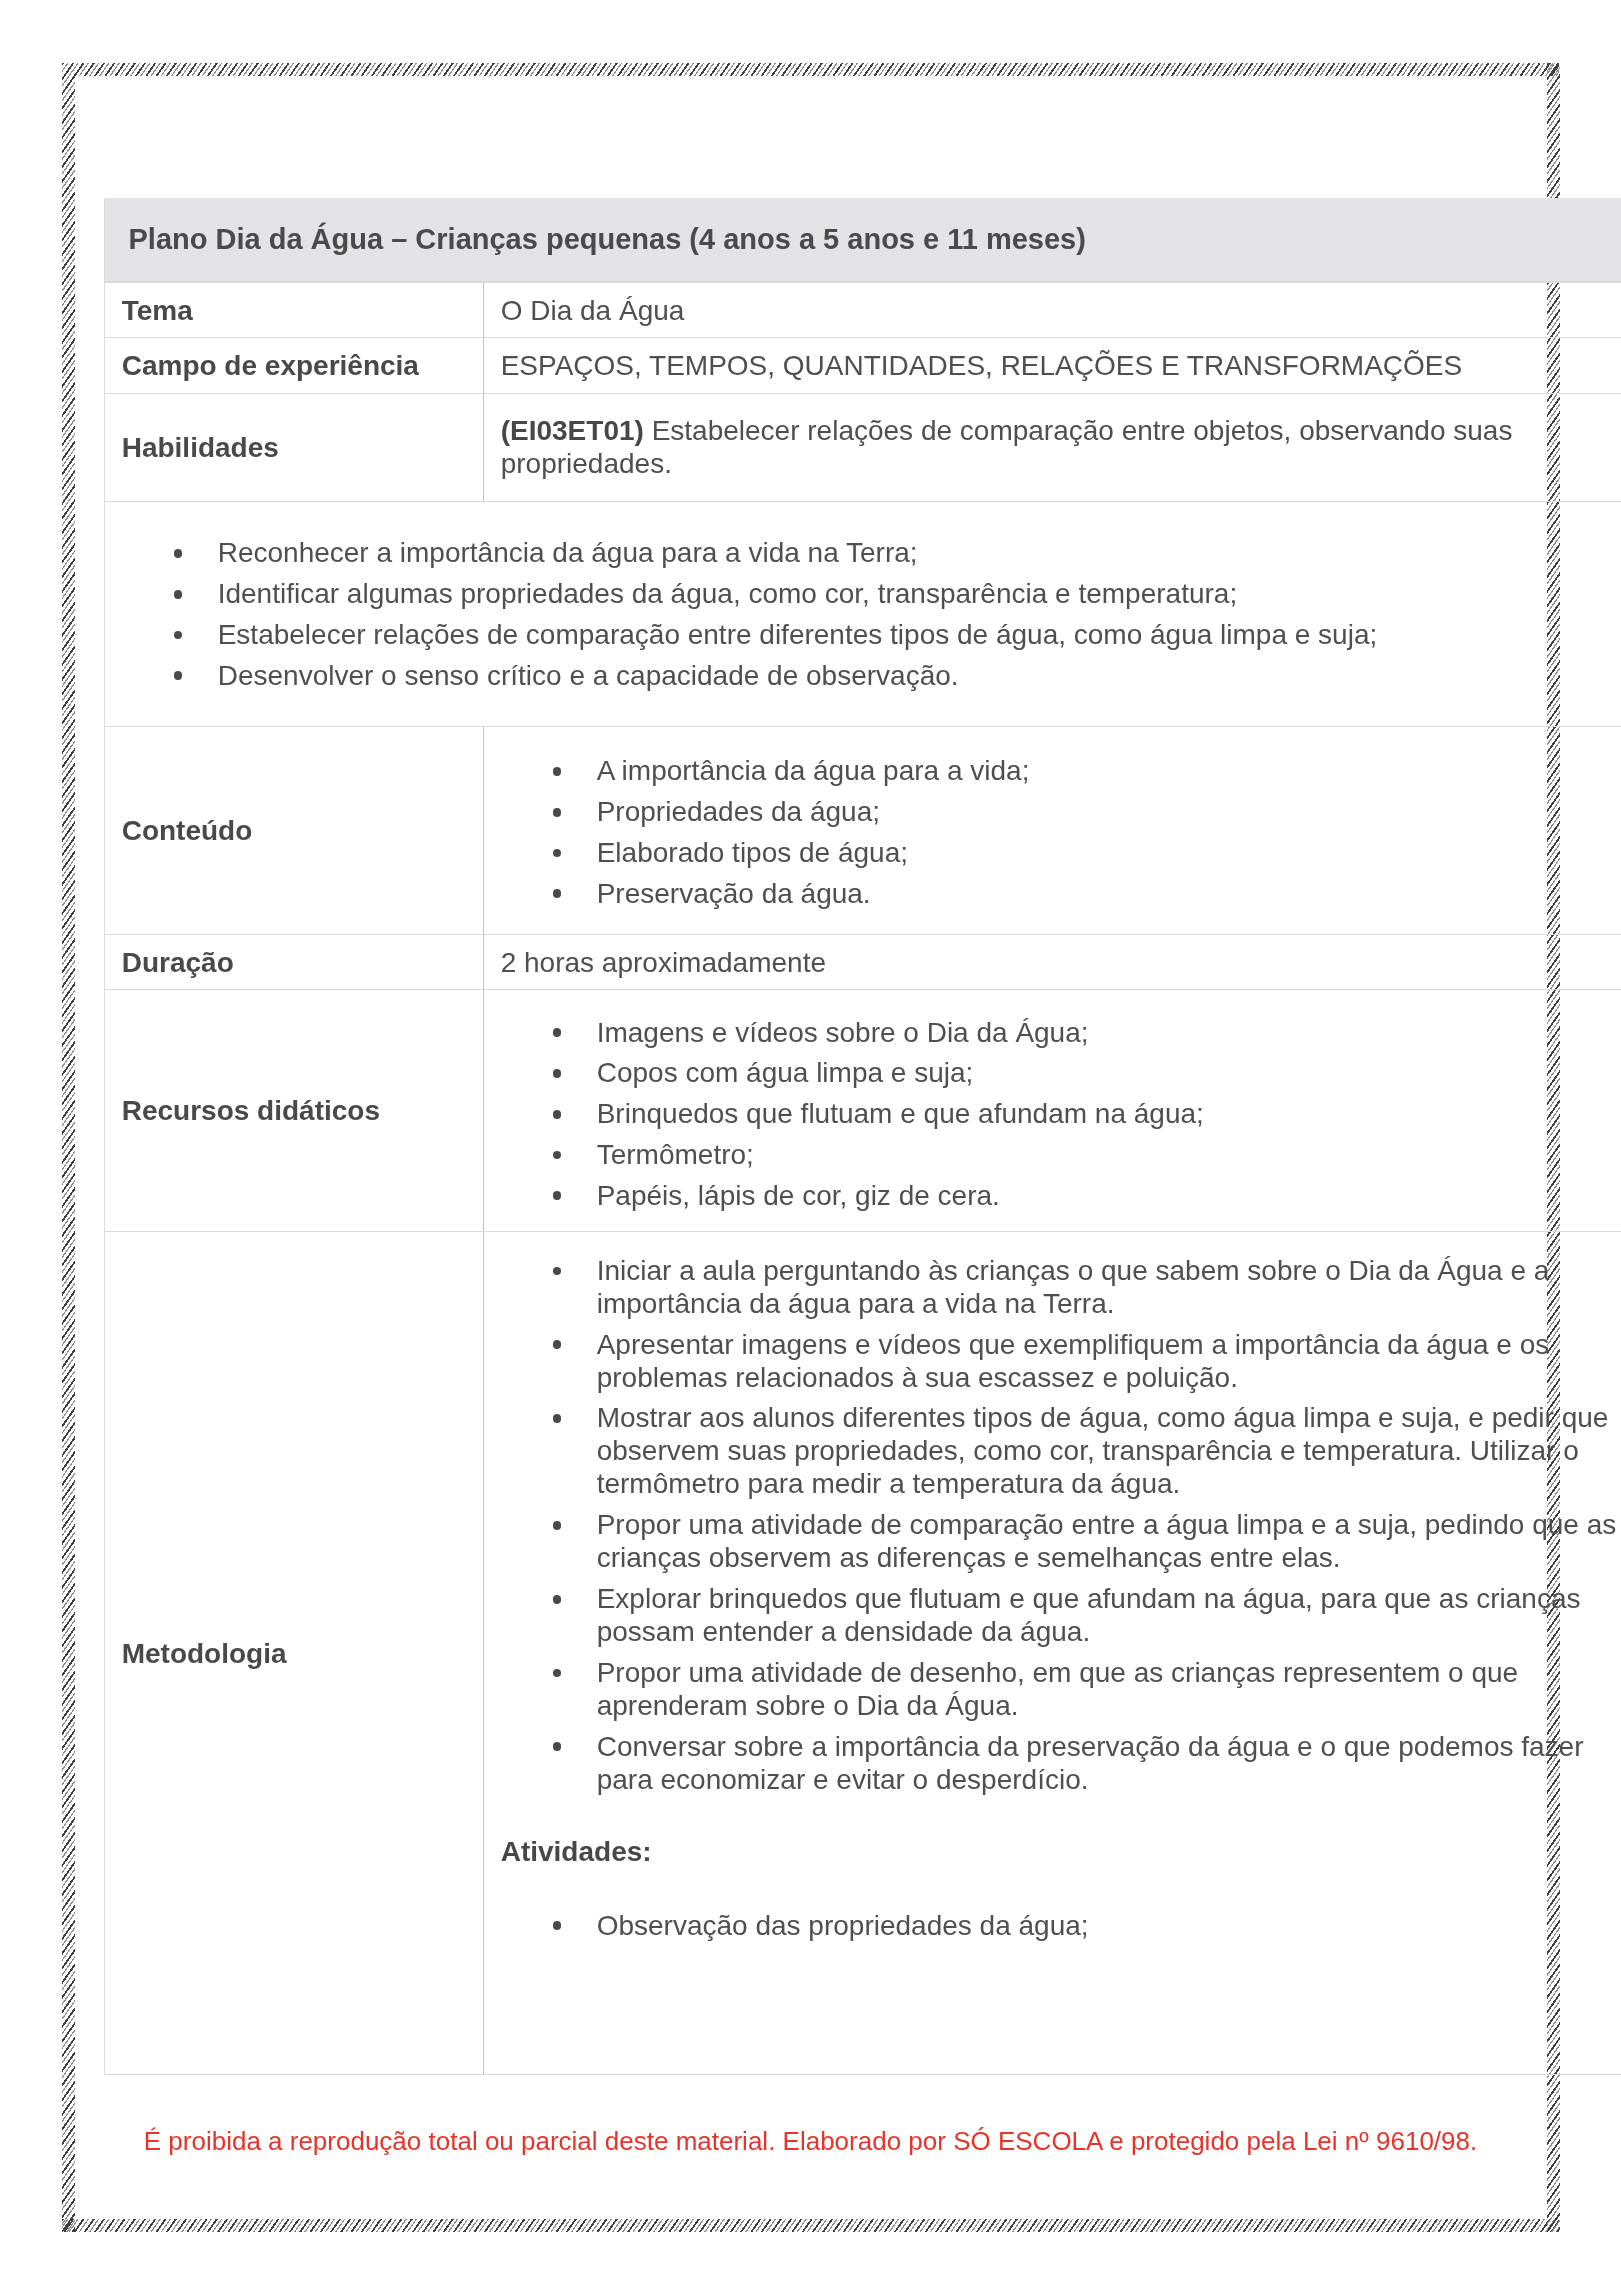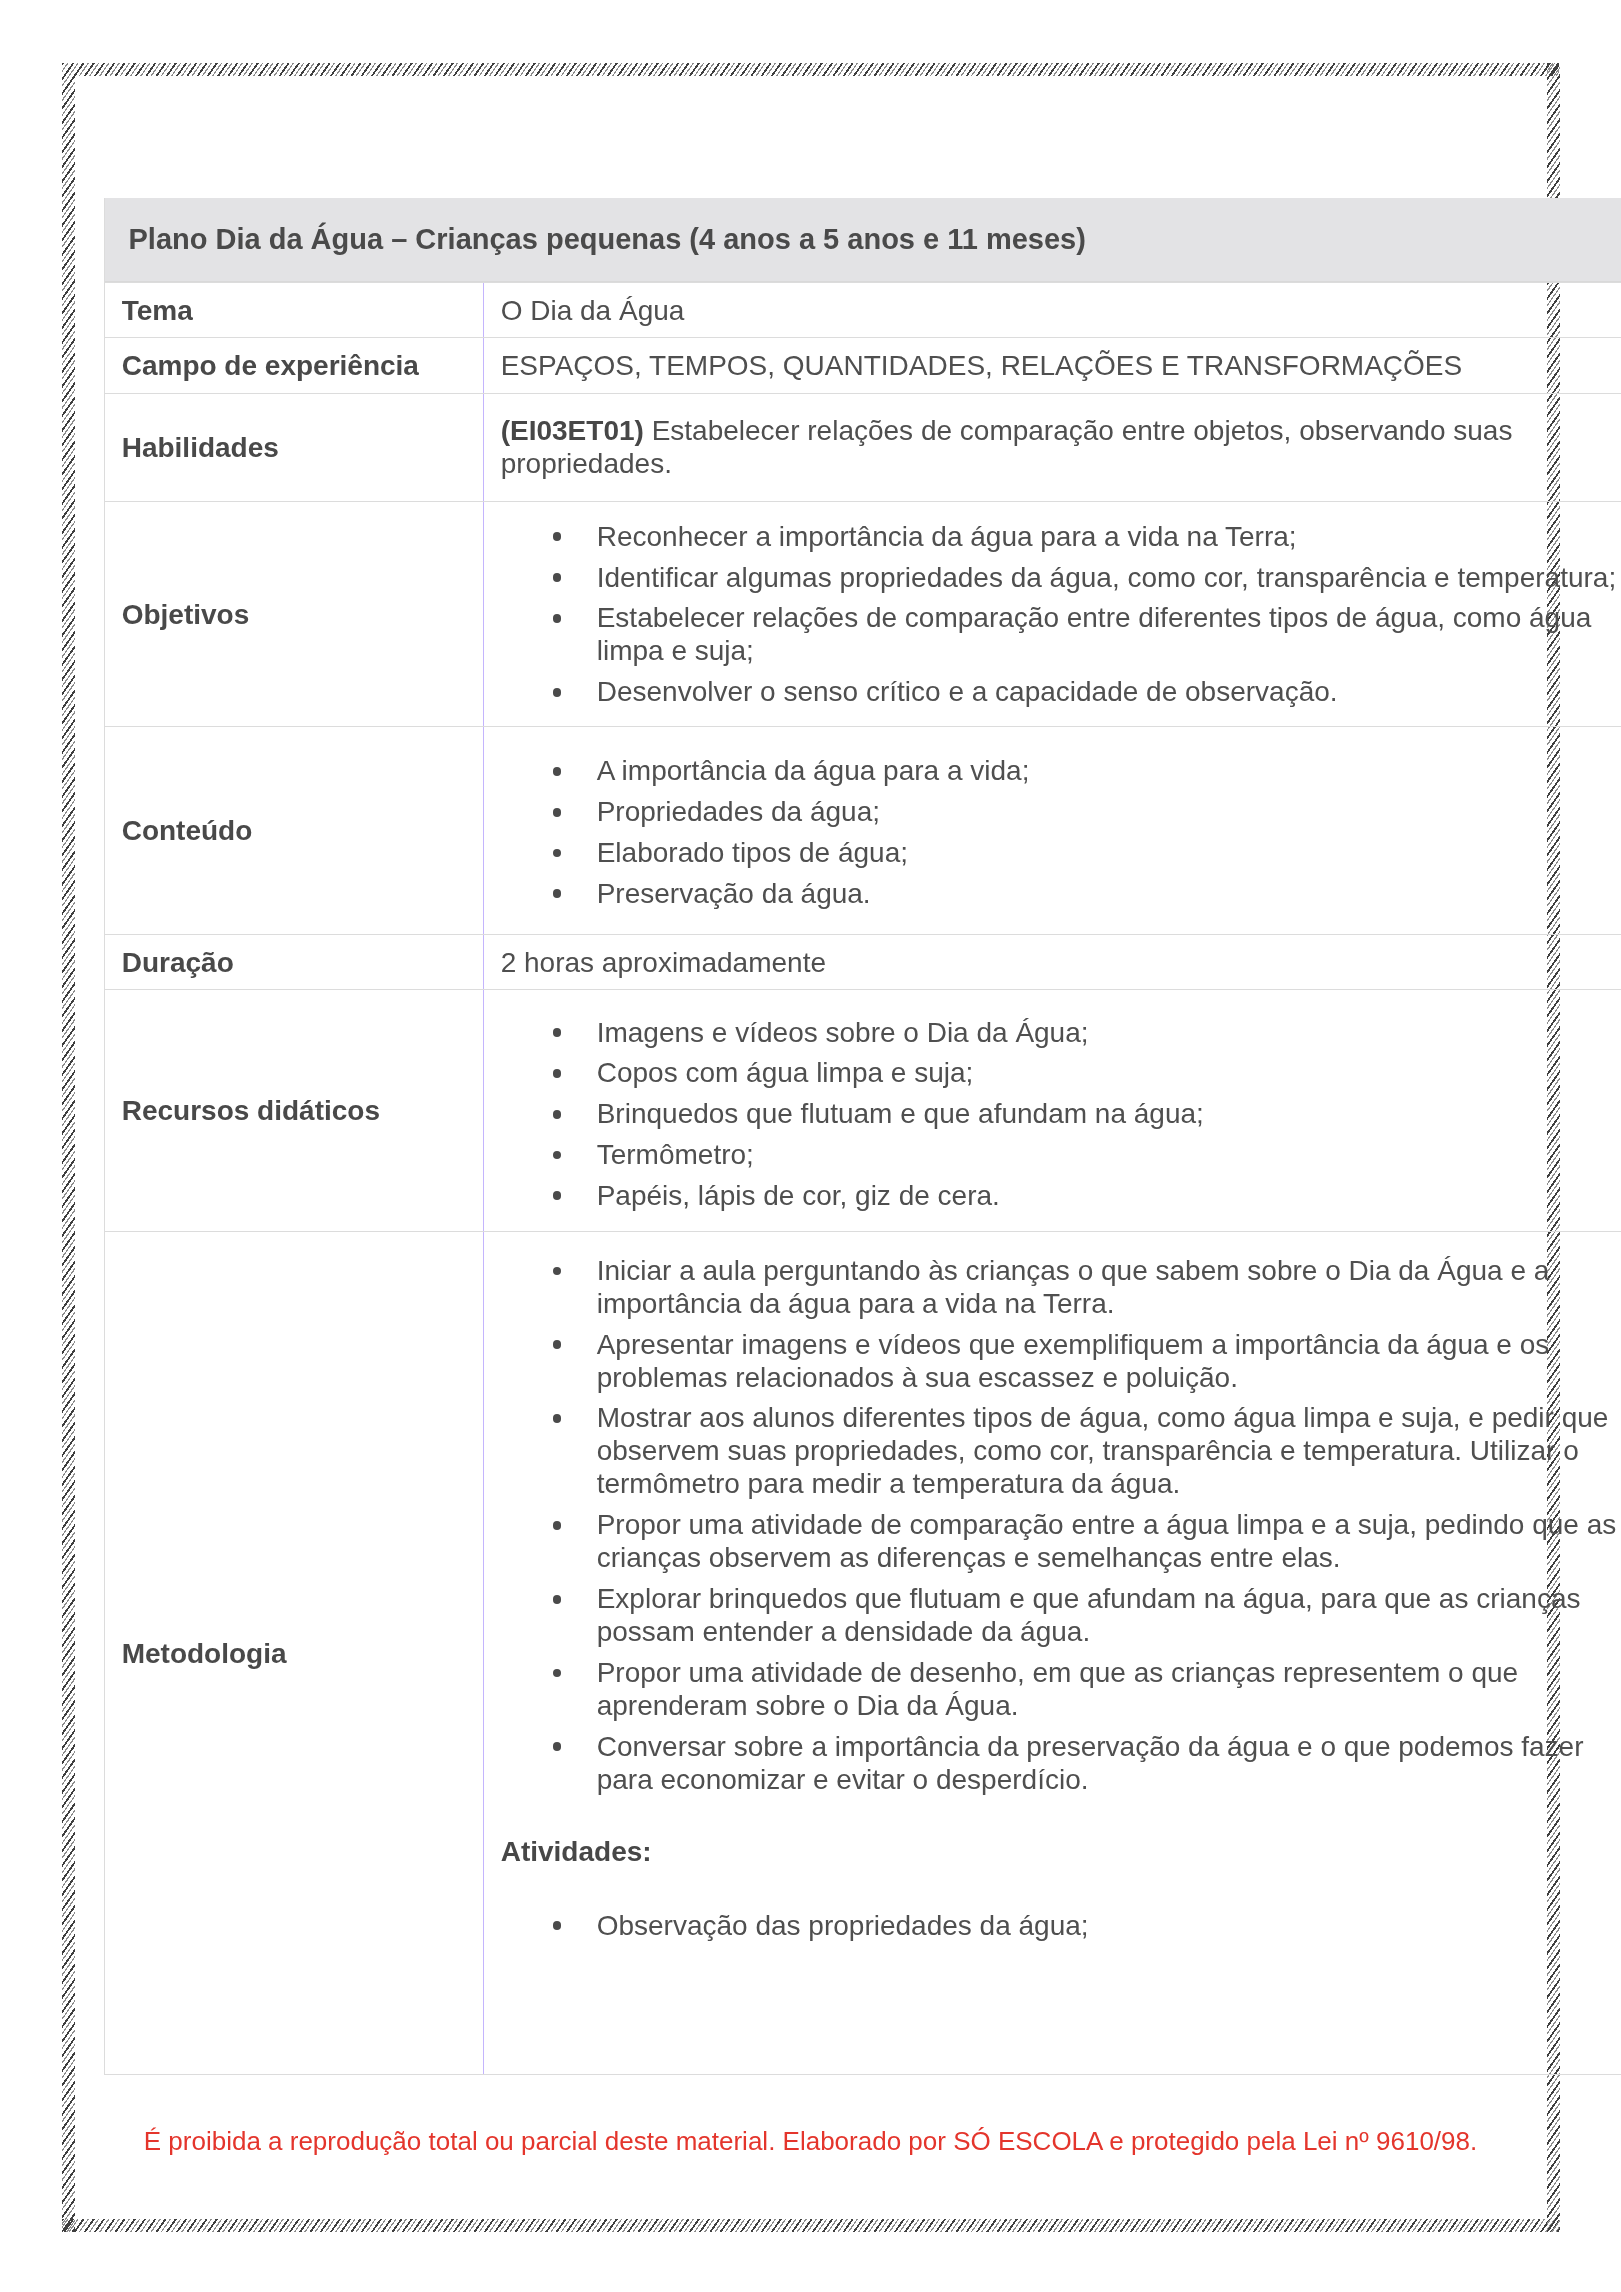--- a/index.html
+++ b/index.html
@@ -138,21 +138,20 @@
     <div class="cell-label">Campo de experiência</div>
     <div class="cell-value v-center">ESPAÇOS, TEMPOS, QUANTIDADES, RELAÇÕES E TRANSFORMAÇÕES</div>
   </div>
 
   <div class="row row-habilidades">
     <div class="cell-label">Habilidades</div>
     <div class="cell-value"><span class="bold-code">(EI03ET01)</span><span> Estabelecer relações de comparação entre objetos, observando suas propriedades.</span></div>
   </div>
 
   <div class="row row-objetivos">
-    <div class="cell-label">Objetivos</div>
     <div class="cell-value v-center">
       <ul class="bullets">
         <li>Reconhecer a importância da água para a vida na Terra;</li>
         <li>Identificar algumas propriedades da água, como cor, transparência e temperatura;</li>
         <li>Estabelecer relações de comparação entre diferentes tipos de água, como água limpa e suja;</li>
         <li>Desenvolver o senso crítico e a capacidade de observação.</li>
       </ul>
     </div>
   </div>
 

